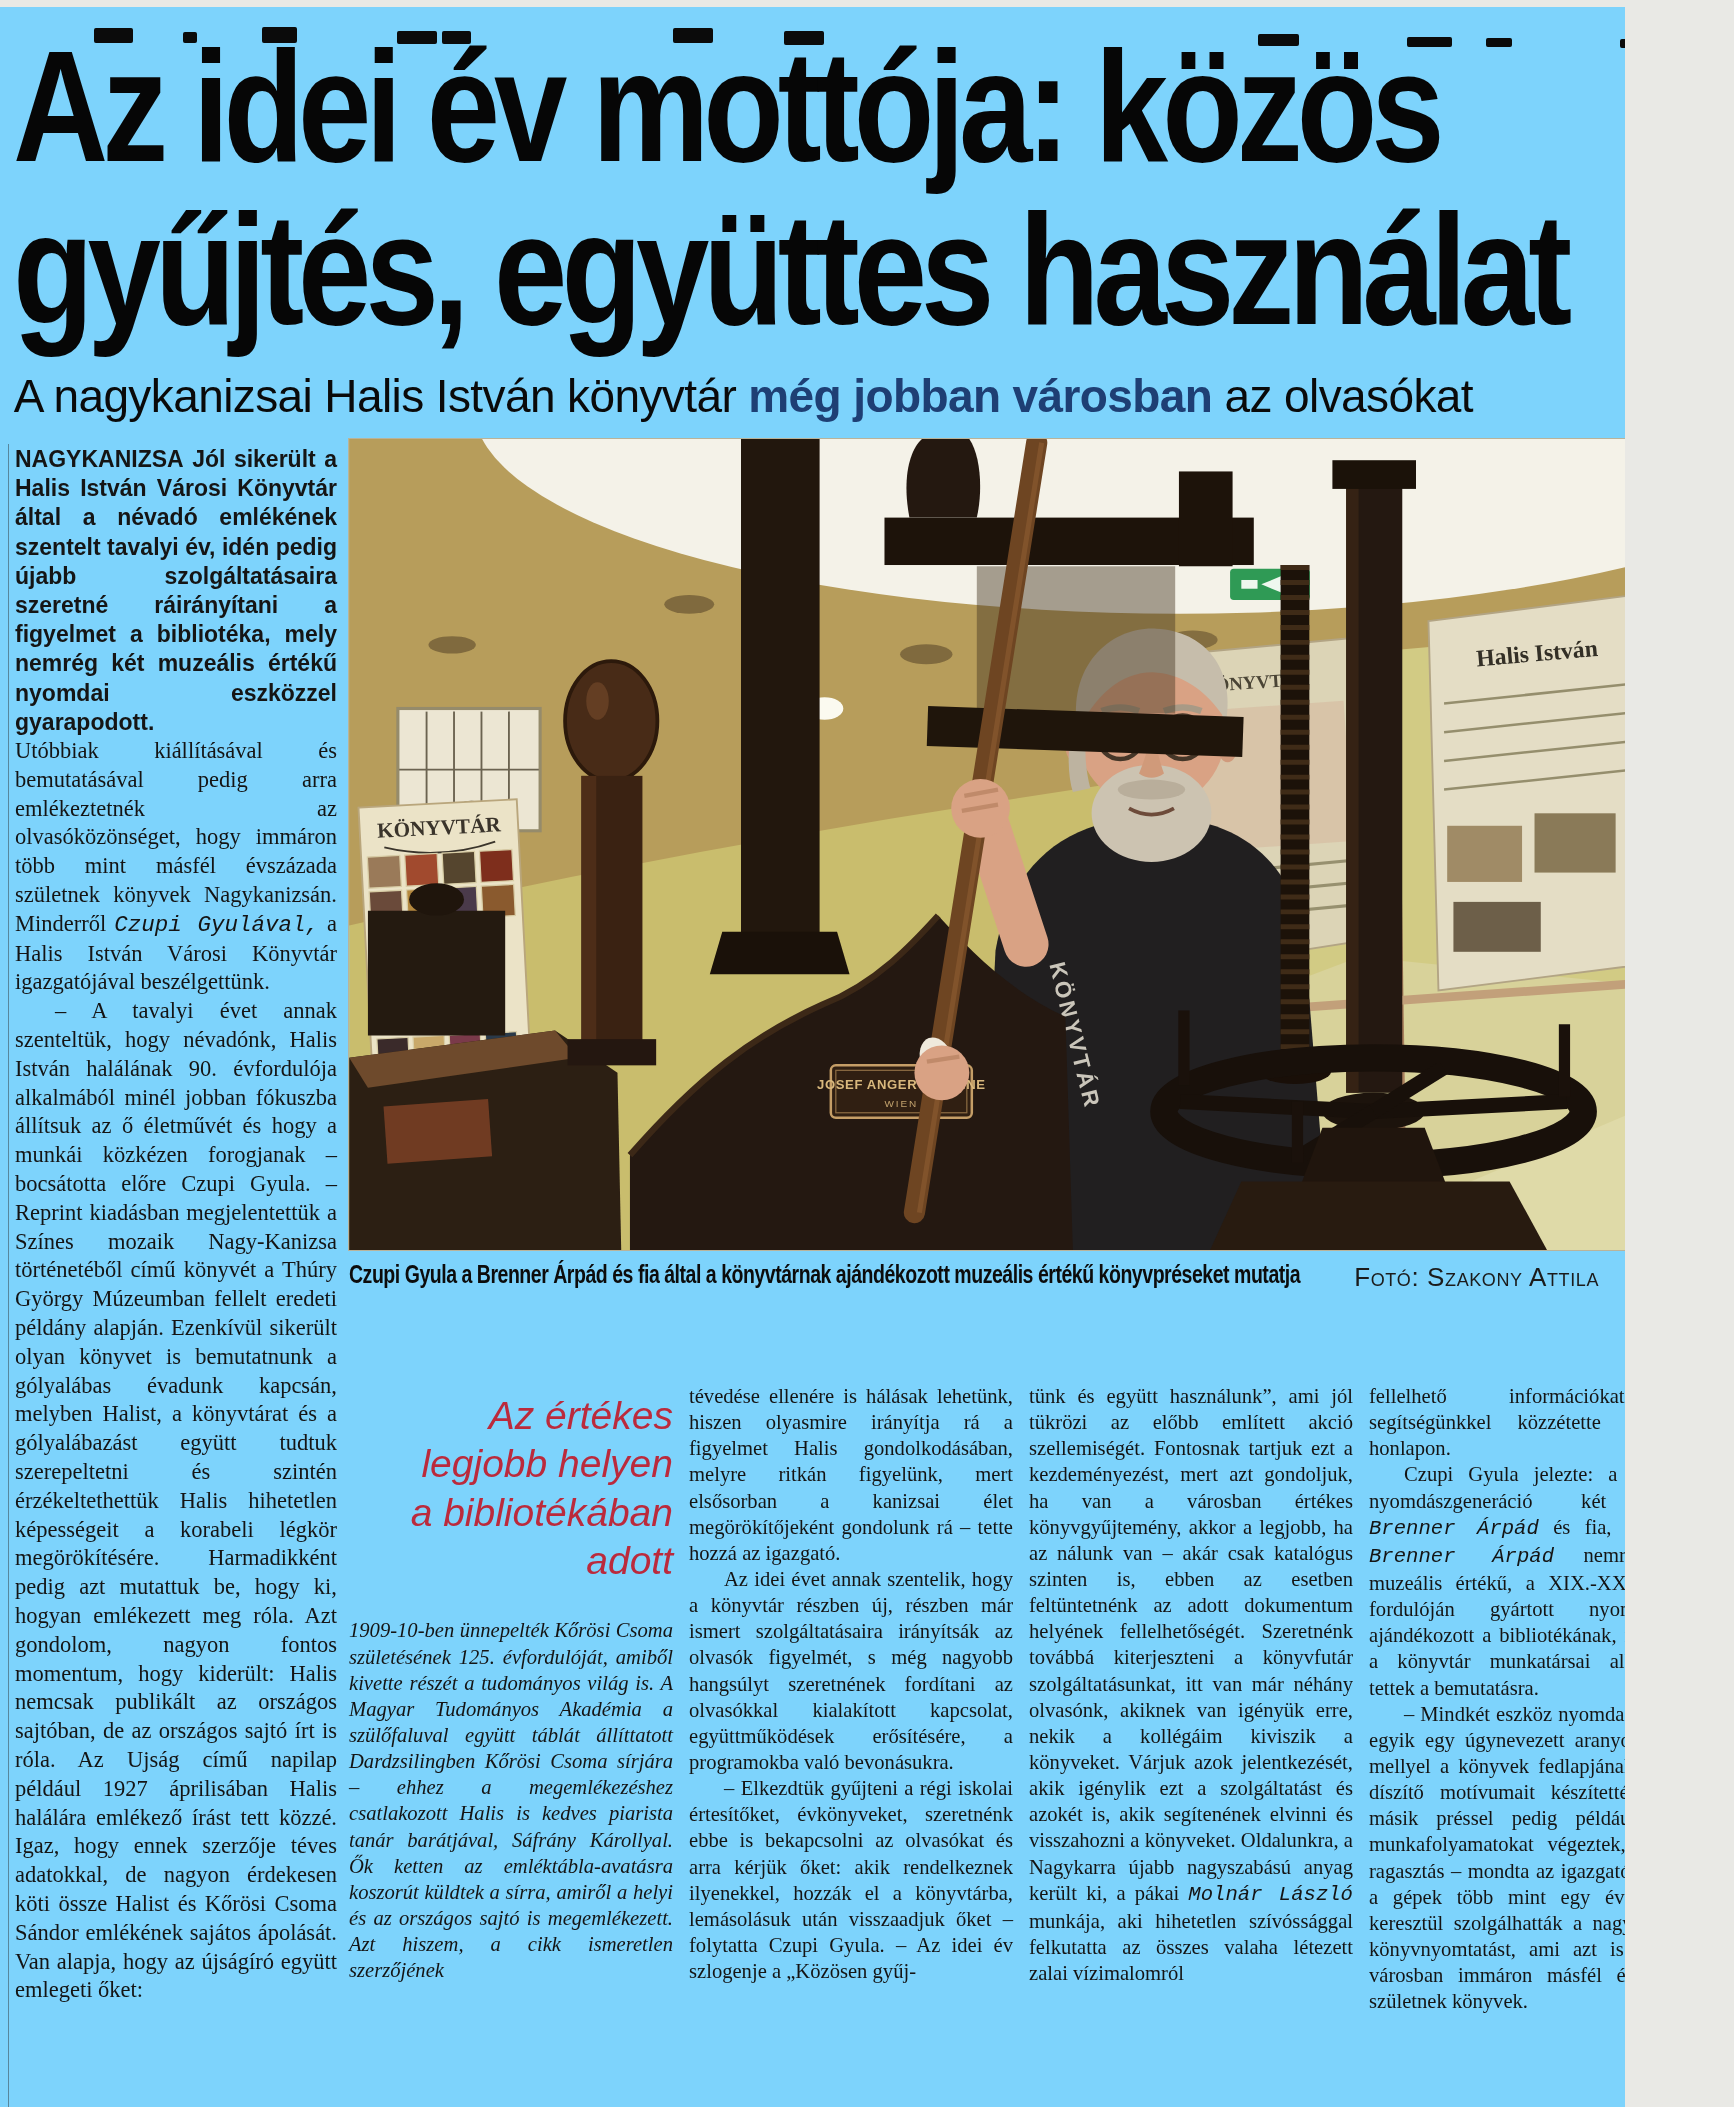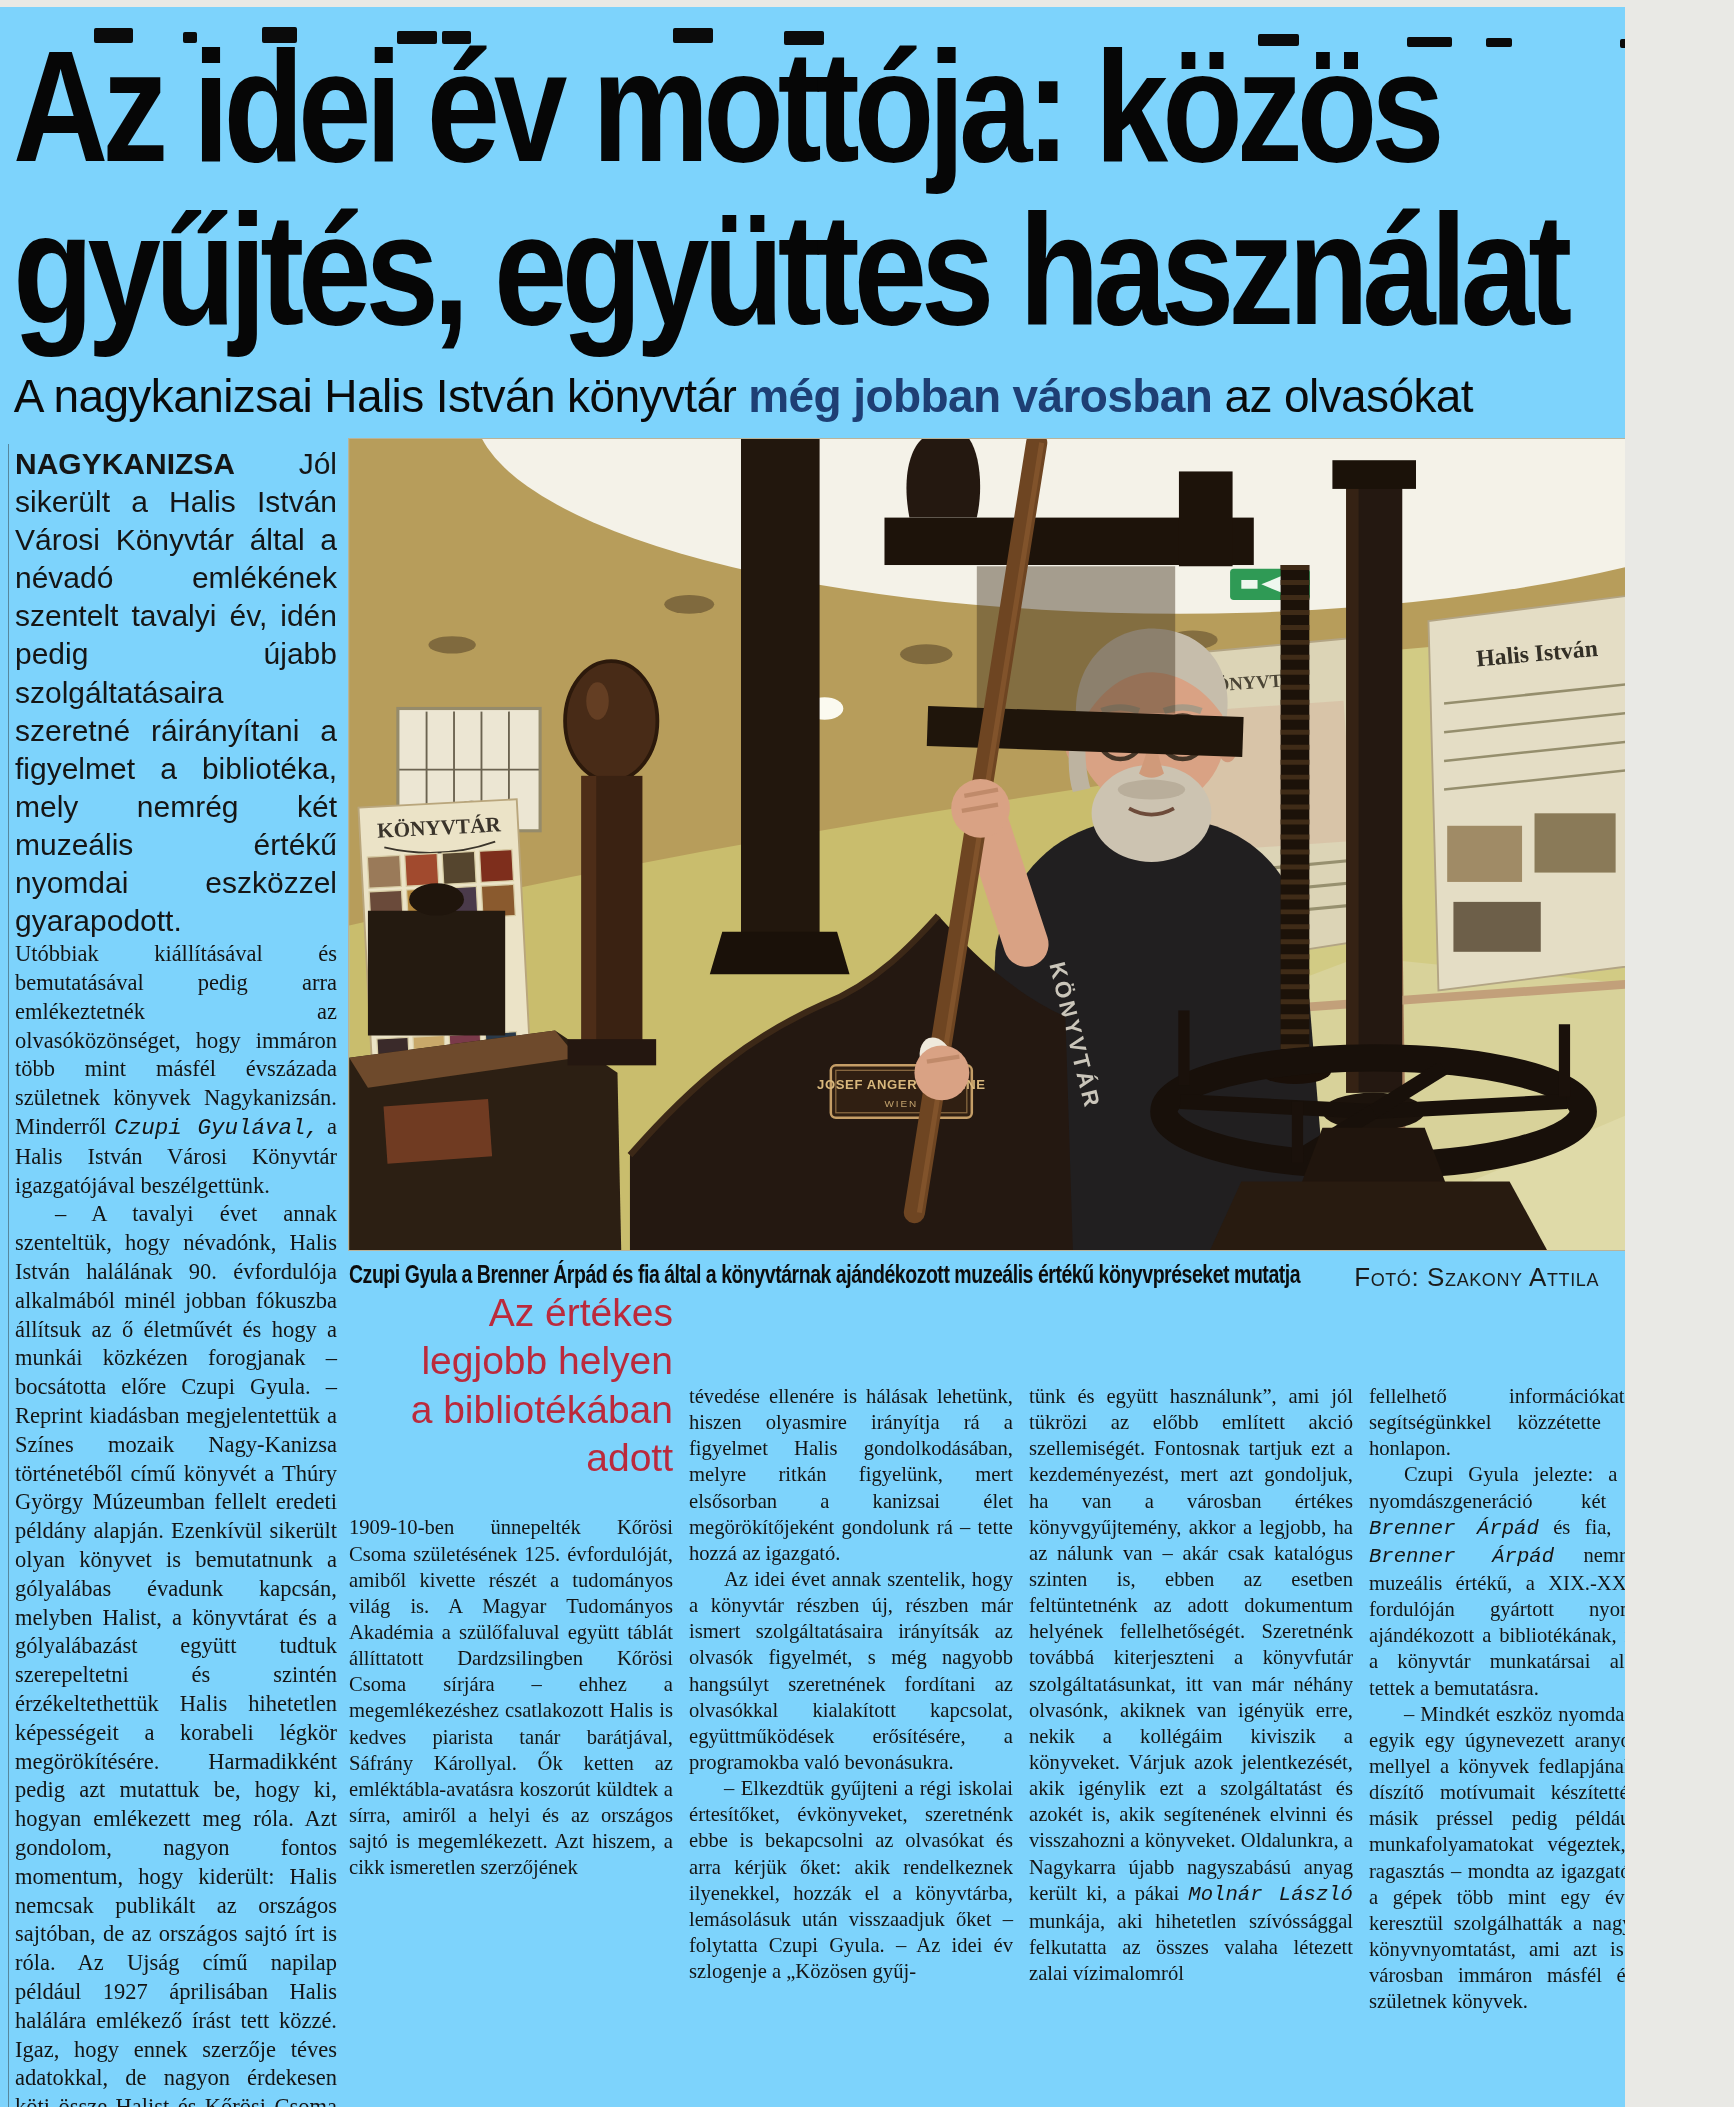--- a/index.html
+++ b/index.html
@@ -12,25 +12,25 @@
             font-weight:700;font-size:136px;line-height:1.04;letter-spacing:-6.2px;color:#060606;
             transform:scaleY(1.16) scaleX(.97);transform-origin:0 0;white-space:nowrap;}
   .subheadline{position:absolute;left:13.7px;top:362px;font-family:"Liberation Sans",sans-serif;
                font-size:46px;letter-spacing:-0.6px;color:#0a0a0a;white-space:nowrap;font-weight:400;}
   .subheadline .hl{color:#1e3f74;font-weight:700;}
 
   .col{position:absolute;text-align:justify;}
   .col p{margin:0;}
   .col1{left:15px;top:438px;width:322px;font-size:22.5px;line-height:1.28;}
   .col1 p.ind{text-indent:40px;}
-  .lead{font-family:"Liberation Sans",sans-serif;font-weight:400;font-size:30px;line-height:1.27;
+  .lead{font-family:"Liberation Sans",sans-serif;font-weight:700;font-size:23px;line-height:1.27;
         color:#151515;margin:0 0 22.5px 0;text-align:justify;}
   .botcol{top:1376px;width:324px;font-size:20.6px;line-height:1.27;}
   .botcol p.ind{text-indent:35px;}
-  .col2{left:349px;top:1282px;}
+  .col2{left:349px;top:1385px;font-style:italic;}
   .col3{left:689px;}
   .col4{left:1029px;}
   .col5{left:1369px;width:331px;}
 
   .pullquote{font-family:"Liberation Sans",sans-serif;color:#bb2a3c;font-size:39px;line-height:1.24;
              text-align:right;margin:0 0 32px 0;font-weight:400;}
   .photo-wrap{position:absolute;left:349px;top:432px;width:1386px;height:811px;overflow:hidden;
               outline:0.6px solid #b9b39a;}
   .caption{position:absolute;left:349px;top:1253px;font-family:"Liberation Sans",sans-serif;
            font-weight:700;font-size:25px;letter-spacing:-0.6px;color:#0c0c0c;white-space:nowrap;

